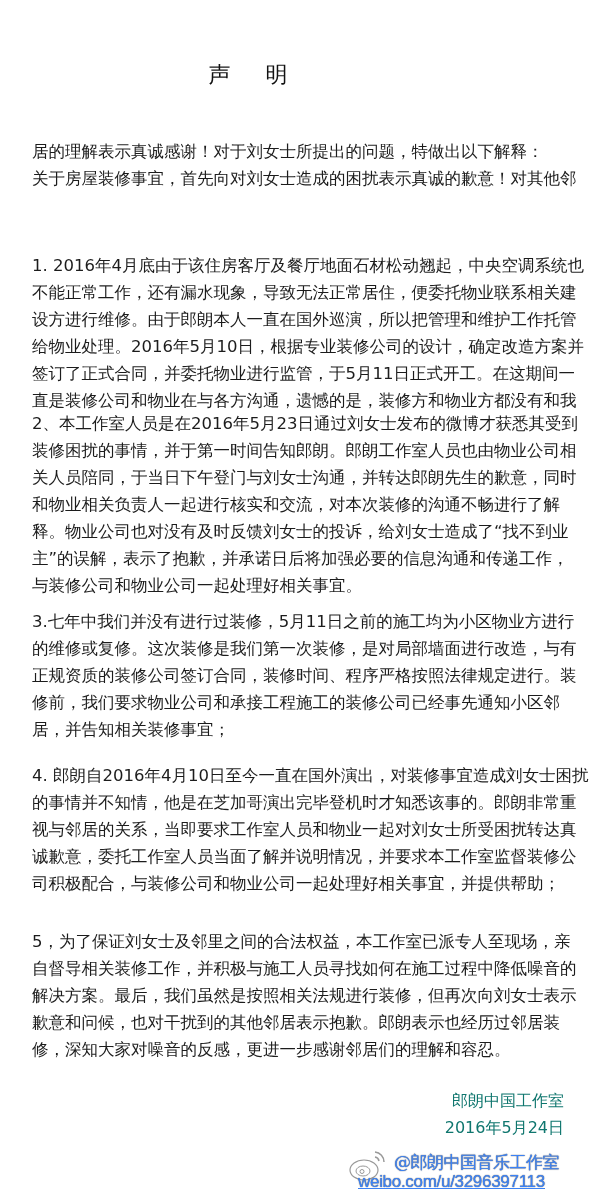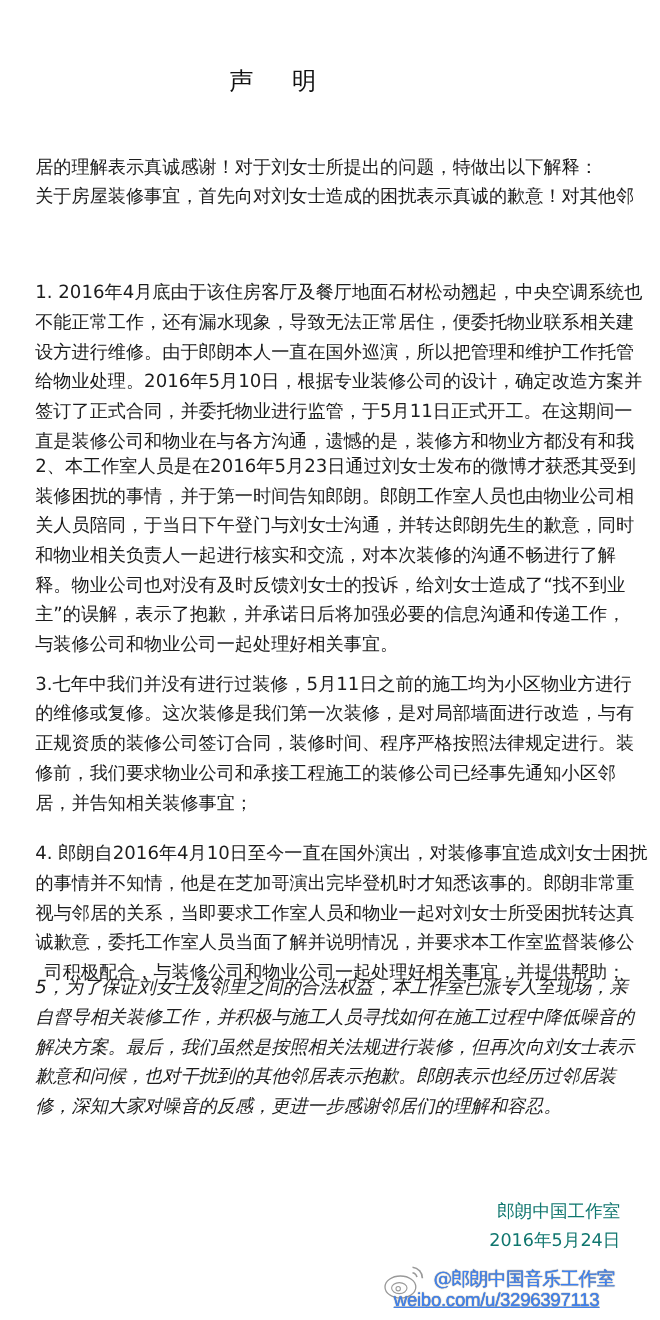--- a/index.html
+++ b/index.html
@@ -63,29 +63,29 @@
   </div>
 
   <div class="para" style="top:608px;">
     <span class="ln">3.七年中我们并没有进行过装修，5月11日之前的施工均为小区物业方进行</span>
     <span class="ln">的维修或复修。这次装修是我们第一次装修，是对局部墙面进行改造，与有</span>
     <span class="ln">正规资质的装修公司签订合同，装修时间、程序严格按照法律规定进行。装</span>
     <span class="ln">修前，我们要求物业公司和承接工程施工的装修公司已经事先通知小区邻</span>
     <span class="ln">居，并告知相关装修事宜；</span>
   </div>
 
-  <div class="para" style="top:762px;text-align:center;">
+  <div class="para" style="top:762px;">
     <span class="ln">4. 郎朗自2016年4月10日至今一直在国外演出，对装修事宜造成刘女士困扰</span>
     <span class="ln">的事情并不知情，他是在芝加哥演出完毕登机时才知悉该事的。郎朗非常重</span>
     <span class="ln">视与邻居的关系，当即要求工作室人员和物业一起对刘女士所受困扰转达真</span>
     <span class="ln">诚歉意，委托工作室人员当面了解并说明情况，并要求本工作室监督装修公</span>
     <span class="ln">司积极配合，与装修公司和物业公司一起处理好相关事宜，并提供帮助；</span>
   </div>
 
-  <div class="para" style="top:884px;font-style:italic;">
+  <div class="para" style="top:928px;">
     <span class="ln">5，为了保证刘女士及邻里之间的合法权益，本工作室已派专人至现场，亲</span>
     <span class="ln">自督导相关装修工作，并积极与施工人员寻找如何在施工过程中降低噪音的</span>
     <span class="ln">解决方案。最后，我们虽然是按照相关法规进行装修，但再次向刘女士表示</span>
     <span class="ln">歉意和问候，也对干扰到的其他邻居表示抱歉。郎朗表示也经历过邻居装</span>
     <span class="ln">修，深知大家对噪音的反感，更进一步感谢邻居们的理解和容忍。</span>
   </div>
 
   <div class="sign" style="top:1087px;">
     <div>郎朗中国工作室</div>
     <div>2016年5月24日</div>

